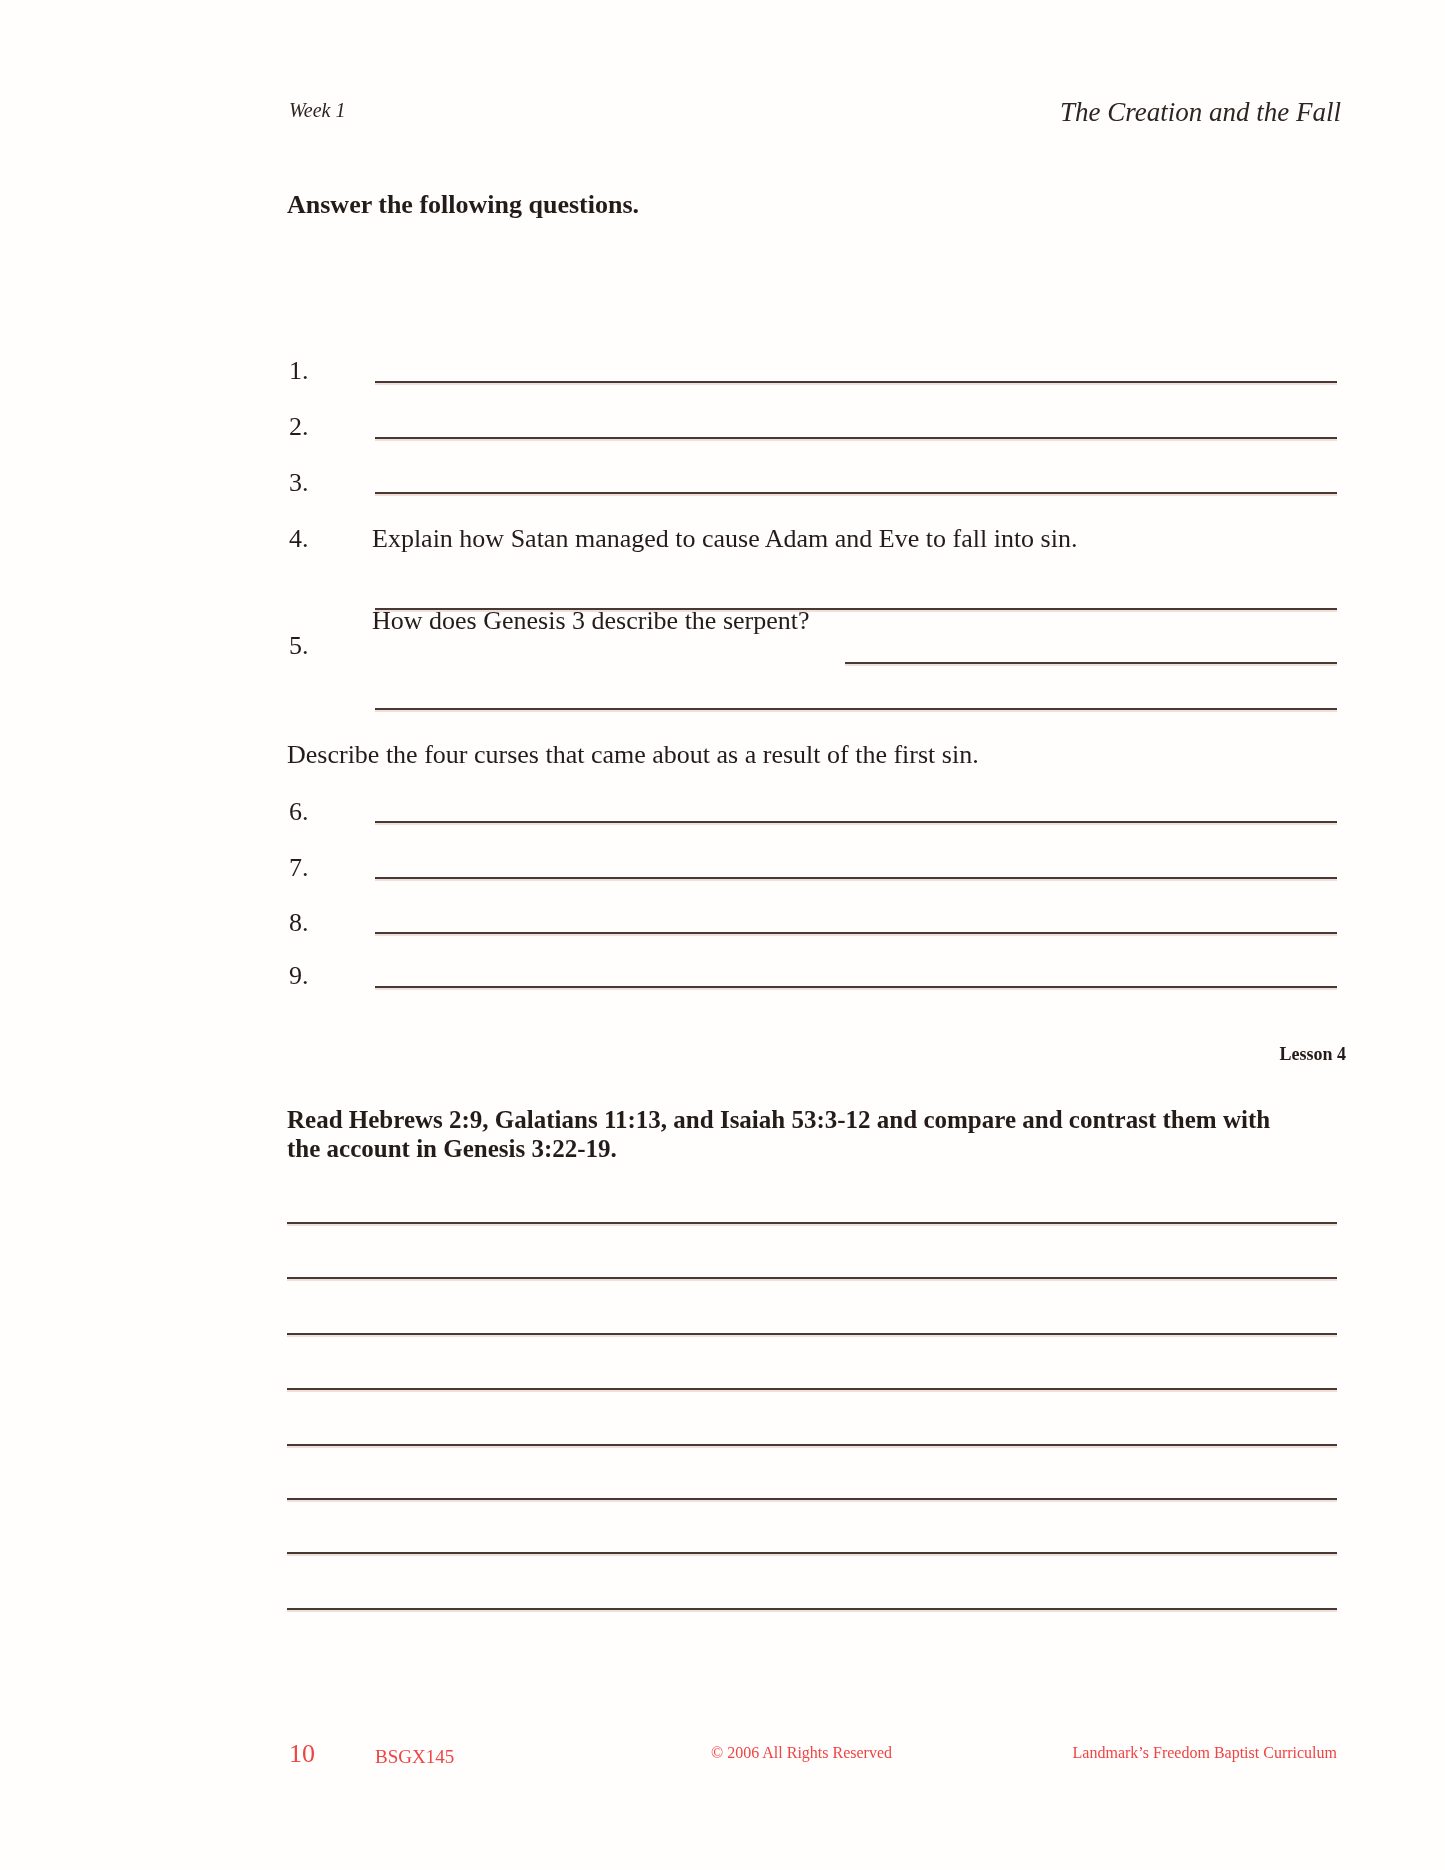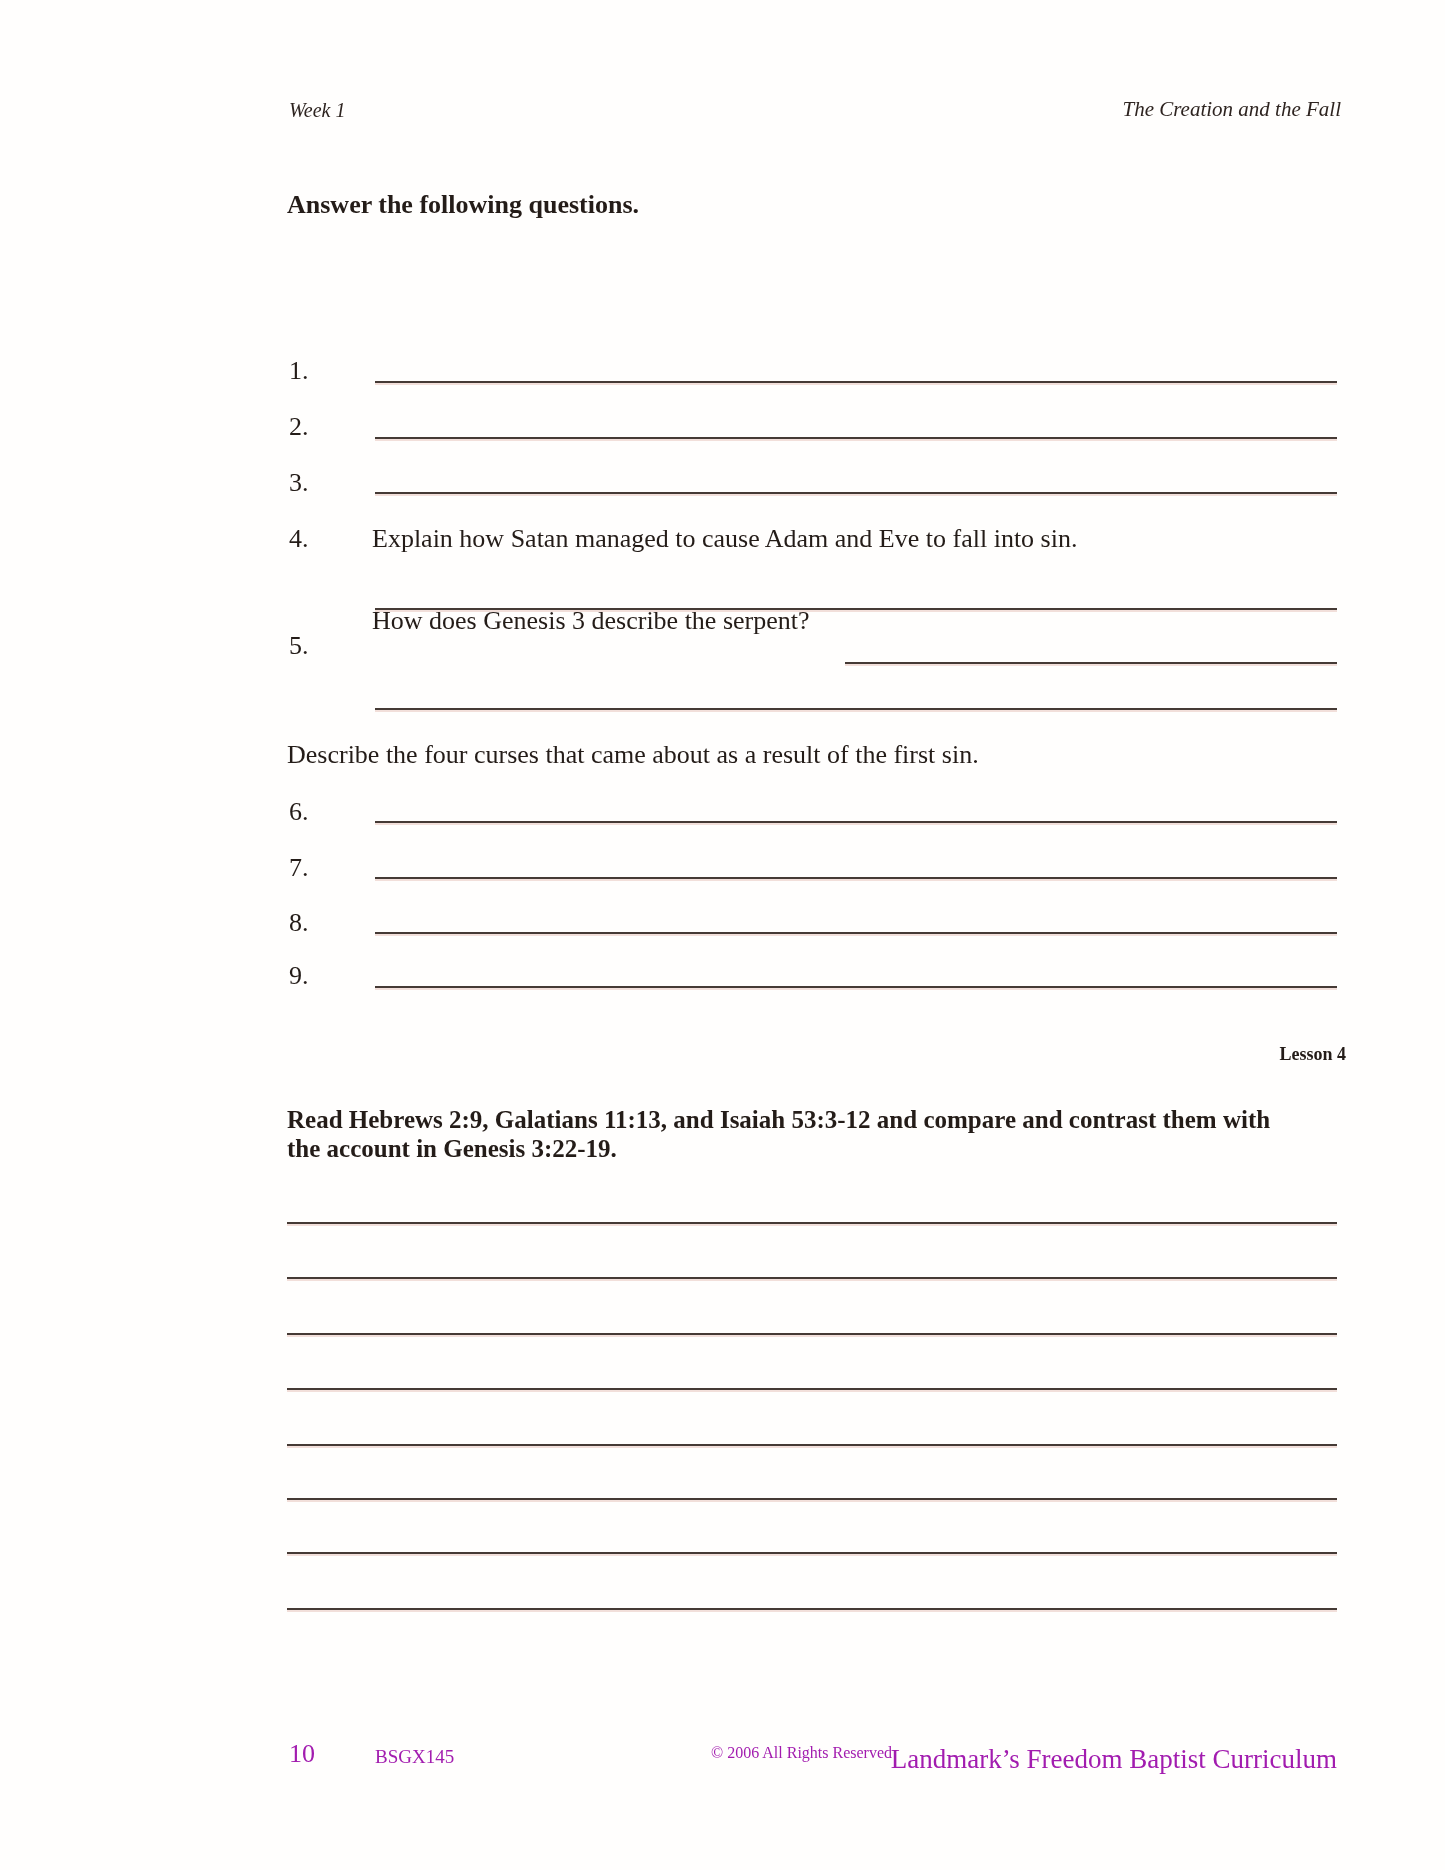--- a/index.html
+++ b/index.html
@@ -56,29 +56,29 @@
     font-size: 18px;
   }
 
   .instr-line {
     white-space: nowrap;
     line-height: 29px;
     font-size: 25px;
     font-weight: bold;
   }
 
-  .footer-text { white-space: nowrap; color: #a21caf; }
+  .footer-text { white-space: nowrap; color: #ef4444; }
 </style>
 </head>
 <body>
 
 <div class="page">
 
   <div class="abs hdr" style="left:289px; top:99px;">Week 1</div>
-  <div class="abs hdr" style="right:104px; top:97px; font-size:21px;">The Creation and the Fall</div>
+  <div class="abs hdr" style="right:104px; top:97px; font-size:27px;">The Creation and the Fall</div>
 
   <div class="abs body-text bold" style="left:287px; top:190px;">Answer the following questions.</div>
 
 
   <div class="abs num" style="left:289px; top:356px;">1.</div>
   <div class="abs rule" style="left:375px; right:108px; top:381px;"></div>
 
   <div class="abs num" style="left:289px; top:412px;">2.</div>
   <div class="abs rule" style="left:375px; right:108px; top:437px;"></div>
 
@@ -120,15 +120,15 @@
   <div class="abs rule" style="left:287px; right:108px; top:1333px;"></div>
   <div class="abs rule" style="left:287px; right:108px; top:1388px;"></div>
   <div class="abs rule" style="left:287px; right:108px; top:1444px;"></div>
   <div class="abs rule" style="left:287px; right:108px; top:1498px;"></div>
   <div class="abs rule" style="left:287px; right:108px; top:1552px;"></div>
   <div class="abs rule" style="left:287px; right:108px; top:1608px;"></div>
 
   <div class="abs footer-text" style="left:289px; top:1739px; font-size:26px;">10</div>
   <div class="abs footer-text" style="left:375px; top:1746px; font-size:19px;">BSGX145</div>
   <div class="abs footer-text" style="left:711px; top:1744px; font-size:16px;">© 2006 All Rights Reserved</div>
-  <div class="abs footer-text" style="right:108px; top:1744px; font-size:27px;">Landmark’s Freedom Baptist Curriculum</div>
+  <div class="abs footer-text" style="right:108px; top:1744px; font-size:16px;">Landmark’s Freedom Baptist Curriculum</div>
 
 </div>
 
 </body></html>

